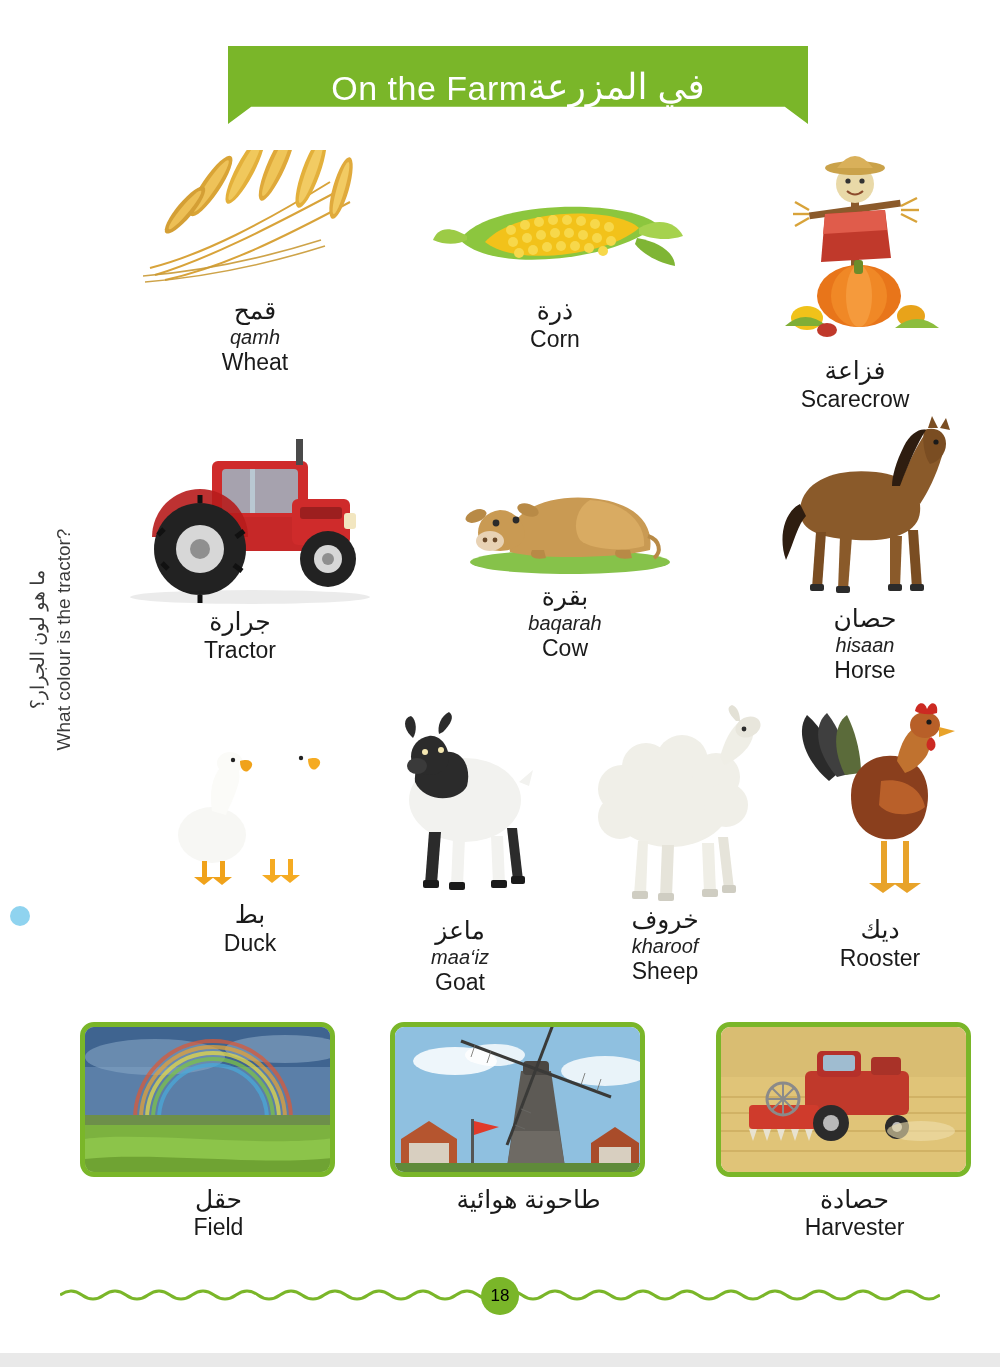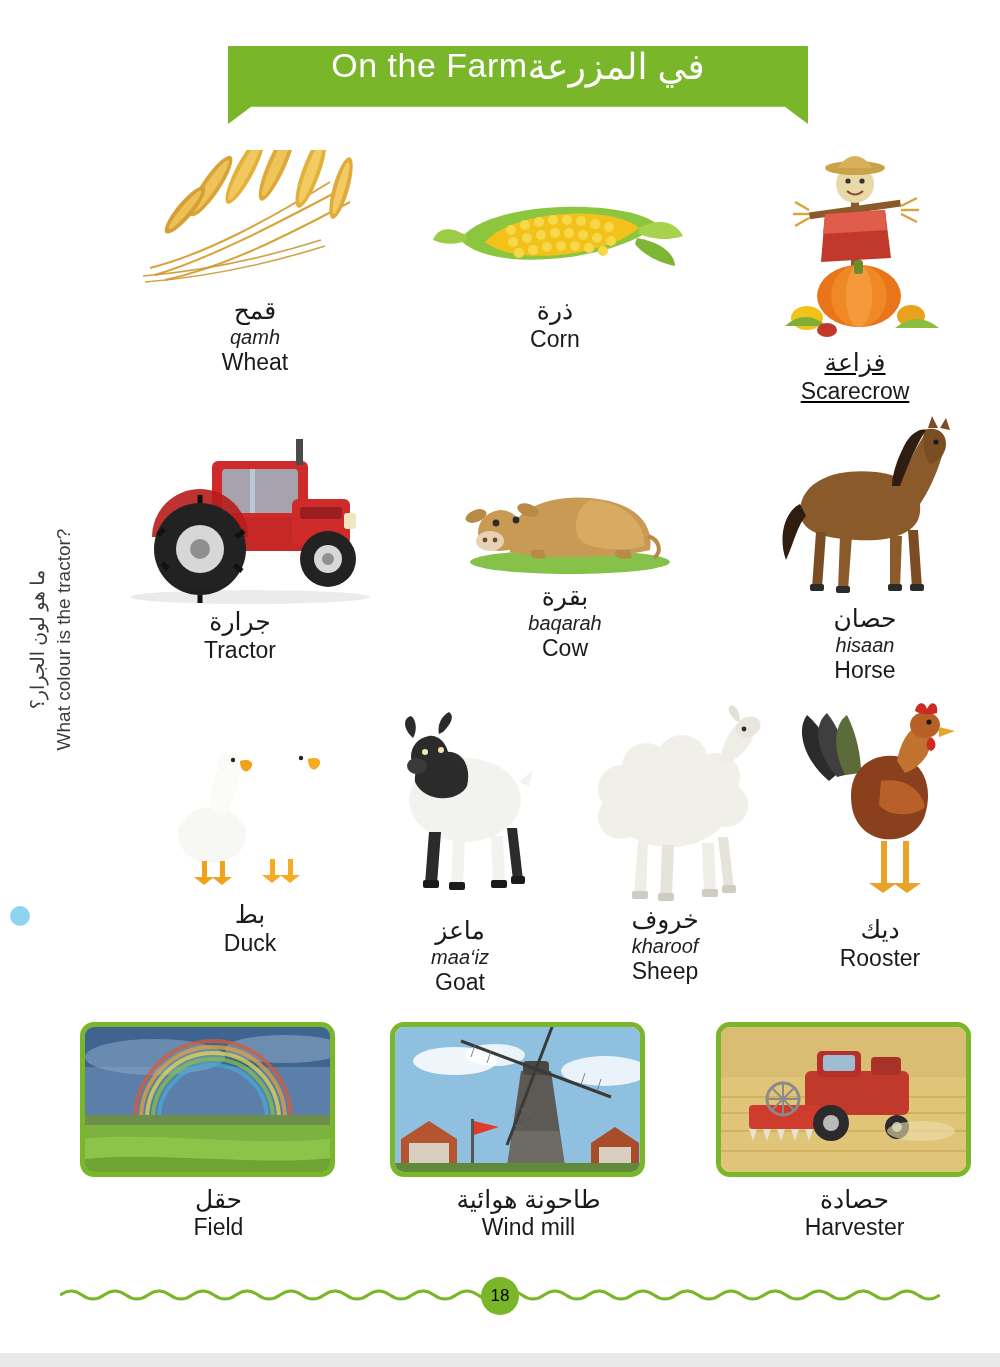--- a/index.html
+++ b/index.html
@@ -29,21 +29,21 @@
     background: #7ab629;
     clip-path: polygon(0 0, 100% 0, 100% 100%, 96% 78%, 4% 78%, 0 100%);
   }
   .banner-text {
     position: absolute;
     top: 0;
     left: 0;
     right: 0;
     height: 62px;
     display: flex;
-    align-items: flex-start;
+    align-items: flex-end;
     justify-content: center;
     color: #ffffff;
     font-size: 34px;
     letter-spacing: 0.5px;
   }
   .banner-text .ar {
     font-size: 36px;
     direction: rtl;
   }
 
@@ -333,21 +333,21 @@
         <ellipse cx="104" cy="156" rx="13" ry="31" fill="#f59a3c"></ellipse>
         <rect x="99" y="120" width="9" height="14" rx="3" fill="#6c8c2a"></rect>
 
         <ellipse cx="52" cy="178" rx="16" ry="12" fill="#f0c21a"></ellipse>
         <ellipse cx="156" cy="176" rx="14" ry="11" fill="#e8a31a"></ellipse>
         <path d="M30 186 Q50 168 72 186 Z" fill="#7fae36"></path>
         <path d="M140 188 Q162 170 184 188 Z" fill="#8cbd3e"></path>
         <ellipse cx="72" cy="190" rx="10" ry="7" fill="#c0392b"></ellipse>
       </svg>
     </div>
-    <div class="labels" style="margin-top:8px;text-decoration:underline;">
+    <div class="labels" style="margin-top:16px;">
       <div class="lab-ar">فزاعة</div>
       <div class="lab-en">Scarecrow</div>
     </div>
   </div>
 
   <div class="cell" style="left:10px; top:285px; width:300px;">
     <div class="art" style="width:280px;height:180px;">
       <svg viewBox="0 0 280 180" width="280" height="180">
 
         <rect x="112" y="36" width="96" height="62" rx="6" fill="#cf2b2b"></rect>
@@ -663,21 +663,20 @@
 
         <rect x="76" y="92" width="3" height="48" fill="#555"></rect>
         <path d="M79 94 L104 100 L79 108Z" fill="#e03a2a"></path>
 
         <rect x="0" y="136" width="255" height="19" fill="#5f8a3a"></rect>
         <rect x="0" y="146" width="255" height="9" fill="#4e7530"></rect>
       </svg>
     </div>
     <div class="caption">
       <div class="lab-ar">طاحونة هوائية</div>
-      <div class="lab-en">Wind mill</div>
     </div>
   </div>
 
   <div class="card" style="left:600px;padding-left:36px;">
     <div class="frame">
       <svg viewBox="0 0 255 155" width="255" height="155" preserveAspectRatio="none">
         <rect x="0" y="0" width="255" height="58" fill="#d9bd72"></rect>
         <rect x="0" y="50" width="255" height="105" fill="#e0c478"></rect>
         <g stroke="#cbab5e" stroke-width="2" opacity="0.7">
           <path d="M0 70 H255"></path>

